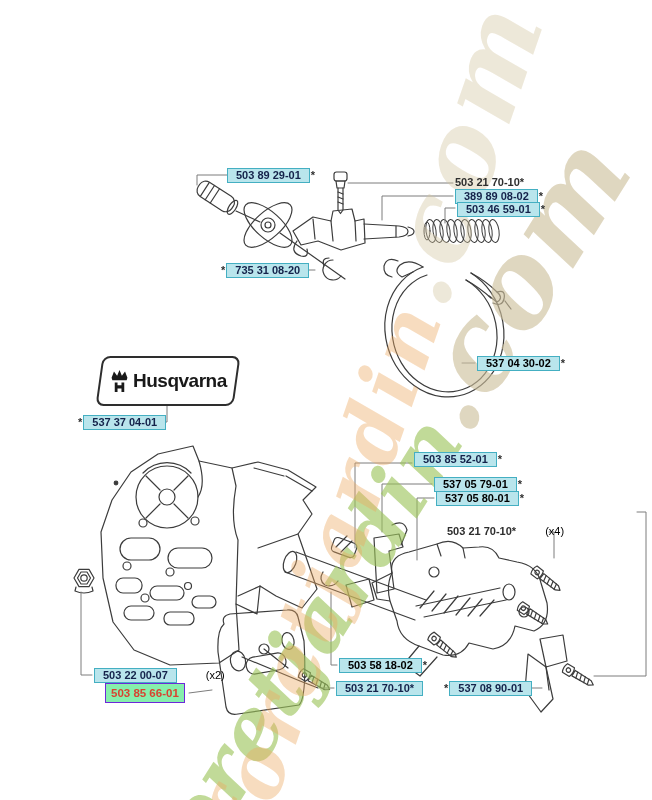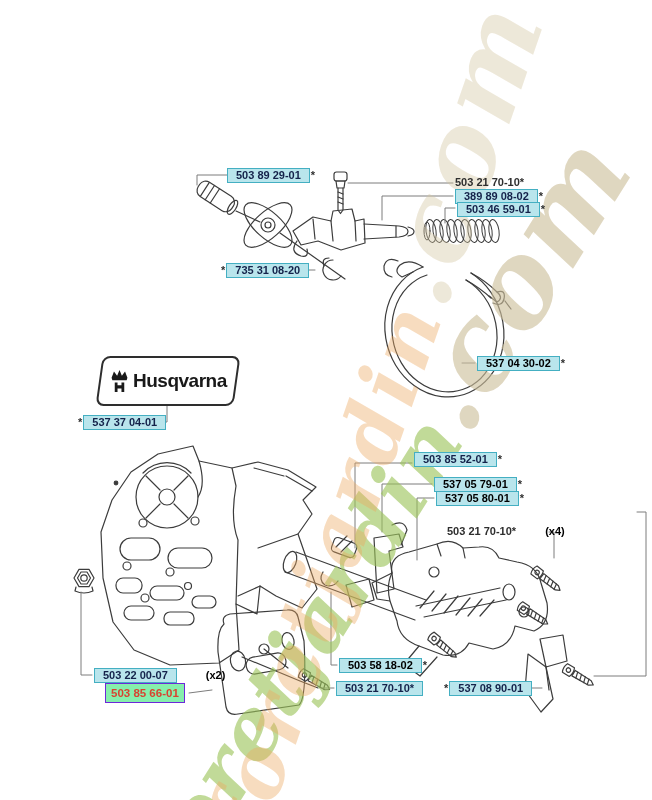--- a/index.html
+++ b/index.html
@@ -13,21 +13,21 @@
   #wm1 .tld{font-size:116px;}
   #wm2{left:225px;top:770px;transform:rotate(-71deg);font-size:82px;opacity:.40;letter-spacing:6px;}
   #wm2 .tld{font-size:108px;}
   
   .plabel{position:absolute;z-index:5;display:flex;align-items:center;gap:1px;
           font:600 11px/13px "Liberation Sans",sans-serif;color:#222;white-space:nowrap;cursor:pointer;}
   .pbox{background:#b9e5ec;border:1px solid #44afc2;padding:0 8px;color:#14224a;}
   .plabel.b .pbox{font-weight:800;color:#000;}
   .pplain{font-weight:700;color:#2e2e2e;}
   .ppre,.psuf{font-weight:700;color:#2e2e2e;}
-  .psuf.strong{font-weight:700;color:#000;padding-left:28px;}
+  .psuf.strong{font-weight:400;color:#000;padding-left:28px;}
   .pyellow{background:#86efac;border:1px solid #6d28d9;color:#d94330;
            font:800 11.5px/14px "Liberation Sans",sans-serif;padding:2px 5px;}
   
   #badge{position:absolute;left:99px;top:356px;width:134px;height:46px;border:2px solid #2e2e2e;
          border-radius:8px;transform:skewX(-8deg);background:#fff;z-index:4;
          display:flex;align-items:center;justify-content:center;}
   #badge .inner{transform:skewX(8deg);display:flex;align-items:center;gap:4px;}
   #badge .txt{font:700 19px "Liberation Sans",sans-serif;letter-spacing:-0.5px;color:#191919;}
 </style>
 </head>

